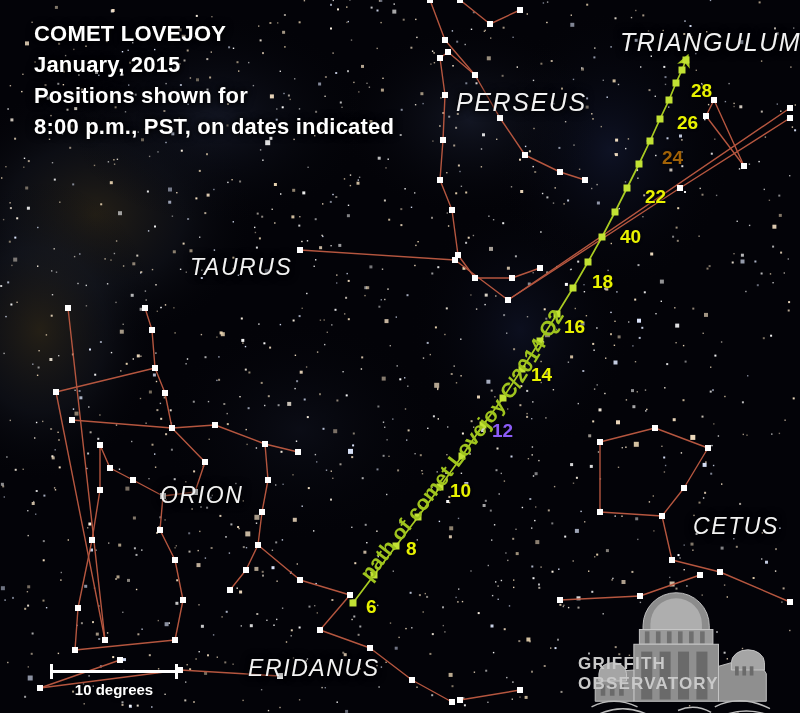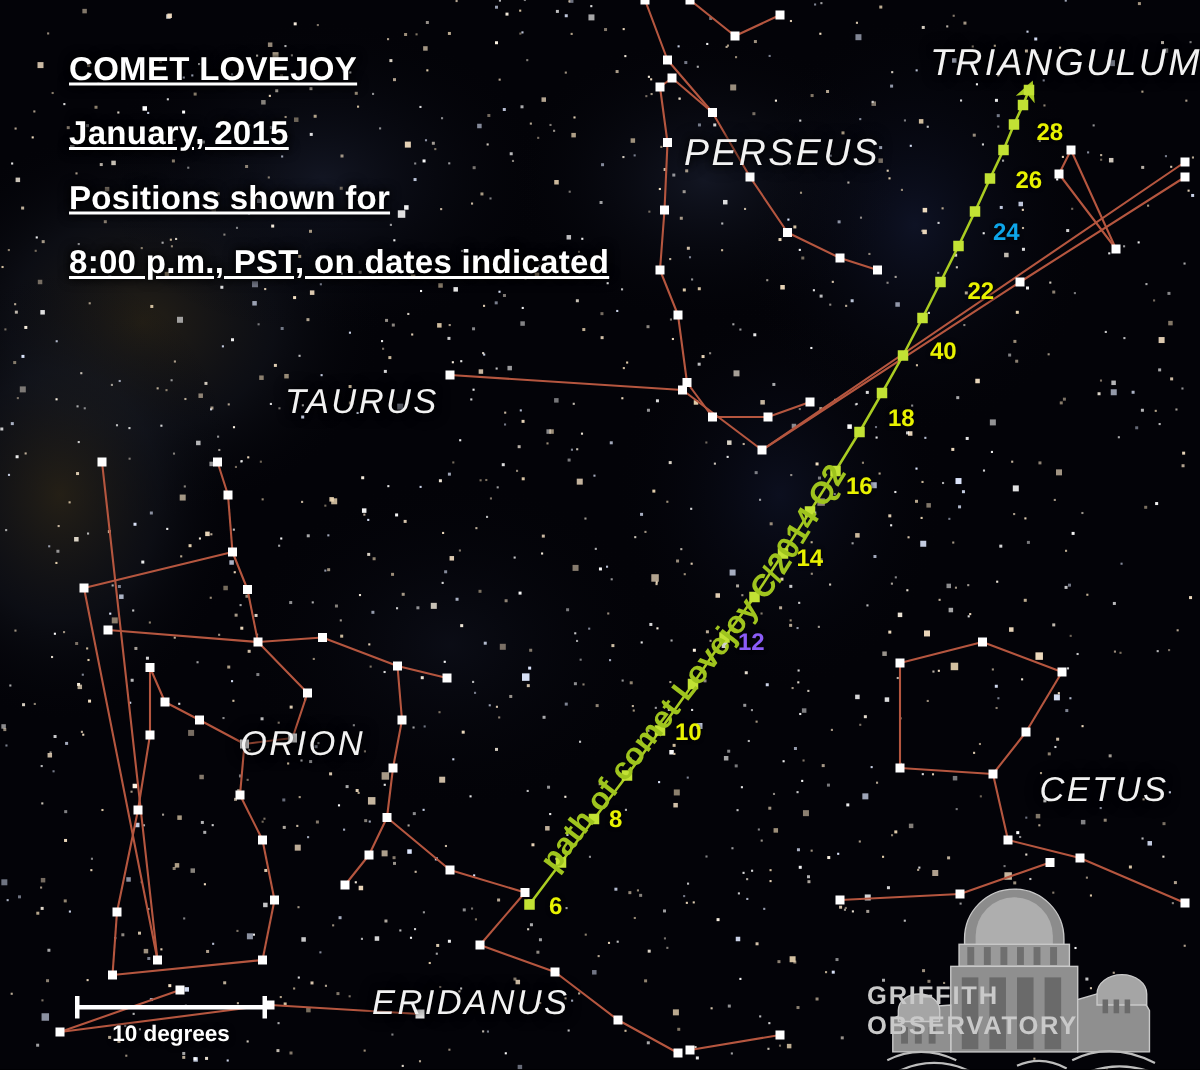--- a/index.html
+++ b/index.html
@@ -18,40 +18,40 @@
     color:#ffffff;
     font-family:"Liberation Sans", sans-serif;
     font-weight:bold;
     font-size:22px;
     line-height:31px;
     letter-spacing:0.2px;
     text-shadow:0 0 4px #000, 0 0 8px #000;
     white-space:nowrap;
     pointer-events:none;
   }
-  .title-block div{margin:12px;padding:0;text-decoration:underline;}
+  .title-block div{margin:0;padding:0;}
 
   .const-label{
     position:absolute;
     color:#f2f2f2;
     font-family:"Liberation Sans", sans-serif;
     font-style:italic;
     font-weight:400;
     letter-spacing:1.6px;
     text-shadow:0 0 5px #000,0 0 10px #000;
     white-space:nowrap;
     pointer-events:none;
   }
 
   .date-label{
     position:absolute;
     color:#e8f200;
     font-family:"Liberation Sans", sans-serif;
     font-weight:bold;
-    font-size:16px;
+    font-size:19px;
     text-shadow:0 0 3px #000;
     white-space:nowrap;
     pointer-events:none;
   }
 
   .scale-wrap{position:absolute;left:50px;top:664px;pointer-events:none;}
   .scale-bar{position:relative;width:128px;height:14px;}
   .scale-bar .line{position:absolute;left:0;top:6px;width:128px;height:3px;background:#fff;}
   .scale-bar .cap{position:absolute;top:0;width:3px;height:15px;background:#fff;}
   .scale-bar .cap.l{left:0;}
@@ -1677,21 +1677,21 @@
   <div id="datelabels">
       <div class="date-label" style="left: 366px; top: 596px; color: rgb(232, 242, 0);">6</div>
       <div class="date-label" style="left: 406px; top: 538px; color: rgb(232, 242, 0);">8</div>
       <div class="date-label" style="left: 450px; top: 480px; color: rgb(232, 242, 0);">10</div>
       <div class="date-label" style="left: 492px; top: 420px; color: #8b5cf6;">12</div>
       <div class="date-label" style="left: 531px; top: 364px; color: rgb(232, 242, 0); text-align: right;">14</div>
       <div class="date-label" style="left: 564px; top: 316px; color: rgb(232, 242, 0);">16</div>
       <div class="date-label" style="left: 592px; top: 271px; color: rgb(232, 242, 0);">18</div>
       <div class="date-label" style="left: 620px; top: 226px; color: rgb(232, 242, 0);">40</div>
       <div class="date-label" style="left: 645px; top: 186px; color: rgb(232, 242, 0);">22</div>
-      <div class="date-label" style="left: 662px; top: 147px; color: #0ea5e9;">24</div>
+      <div class="date-label" style="left: 662px; top: 147px; color: #a16207;">24</div>
       <div class="date-label" style="left: 677px; top: 112px; color: rgb(232, 242, 0);">26</div>
       <div class="date-label" style="left: 691px; top: 80px; color: rgb(232, 242, 0);">28</div>
     </div>
 
   <div class="scale-wrap">
     <div class="scale-bar">
       <div class="line"></div>
       <div class="cap l"></div>
       <div class="cap r"></div>
     </div>

